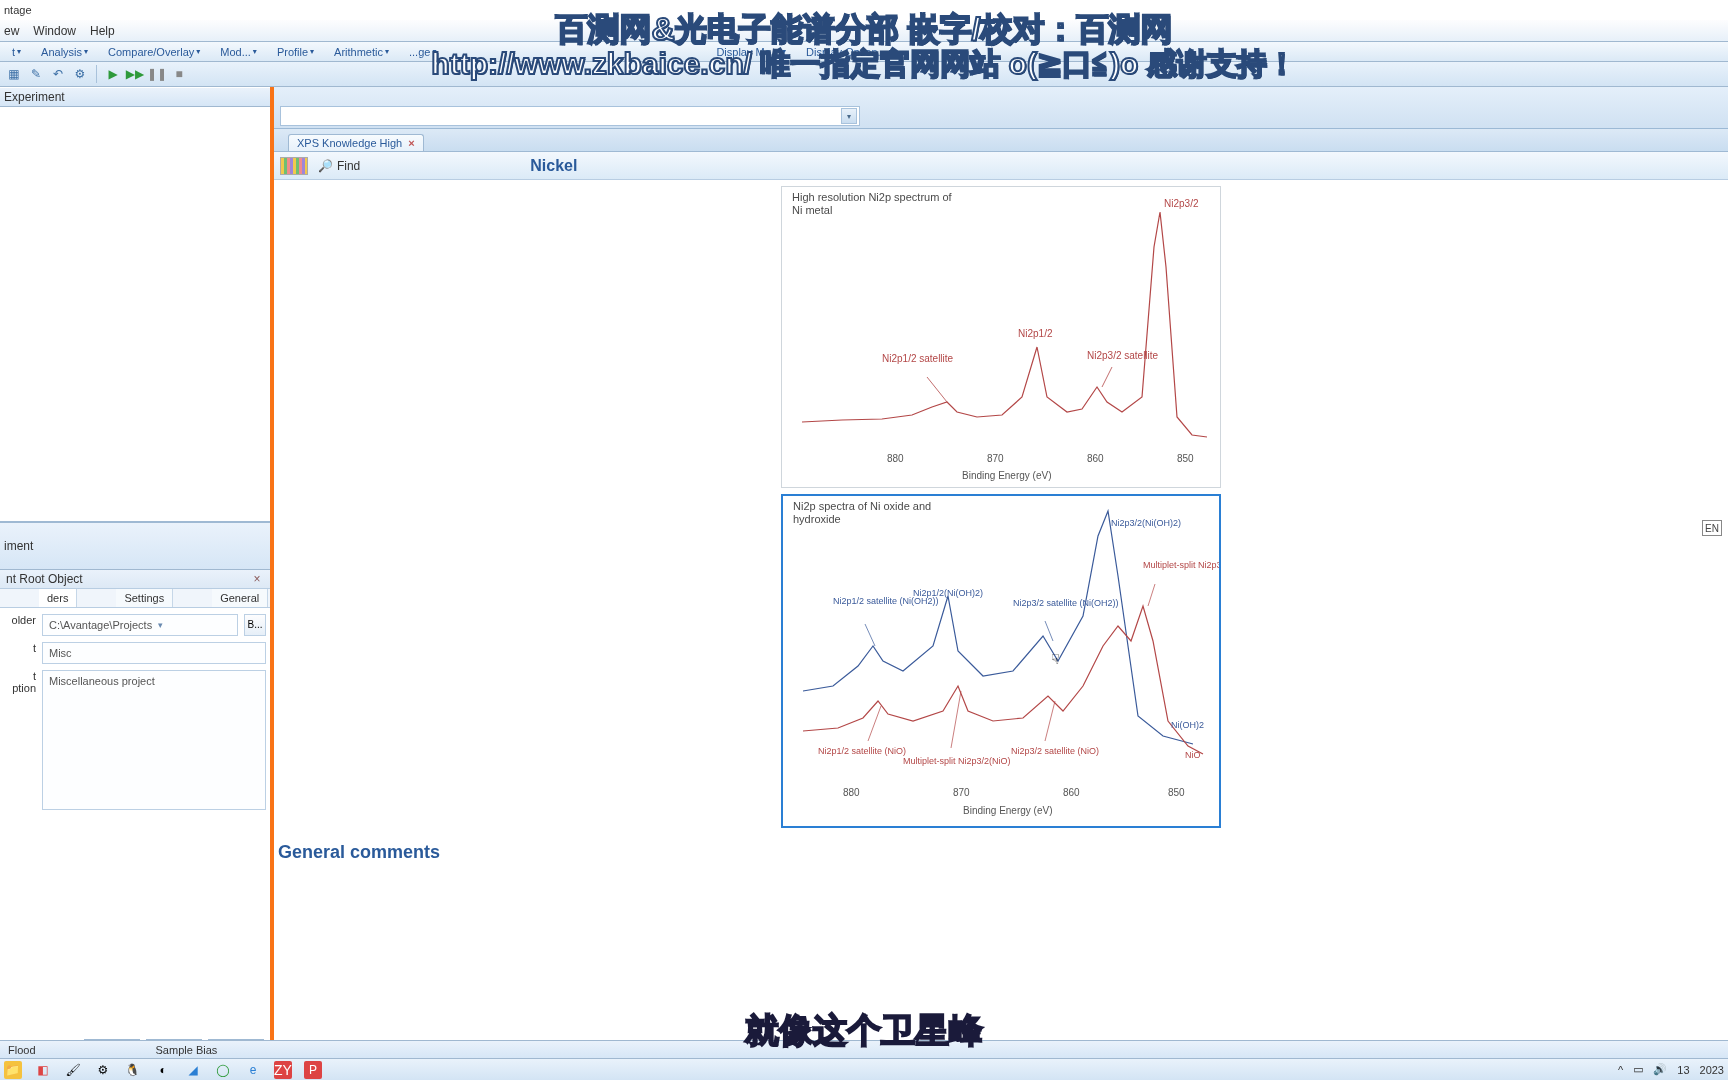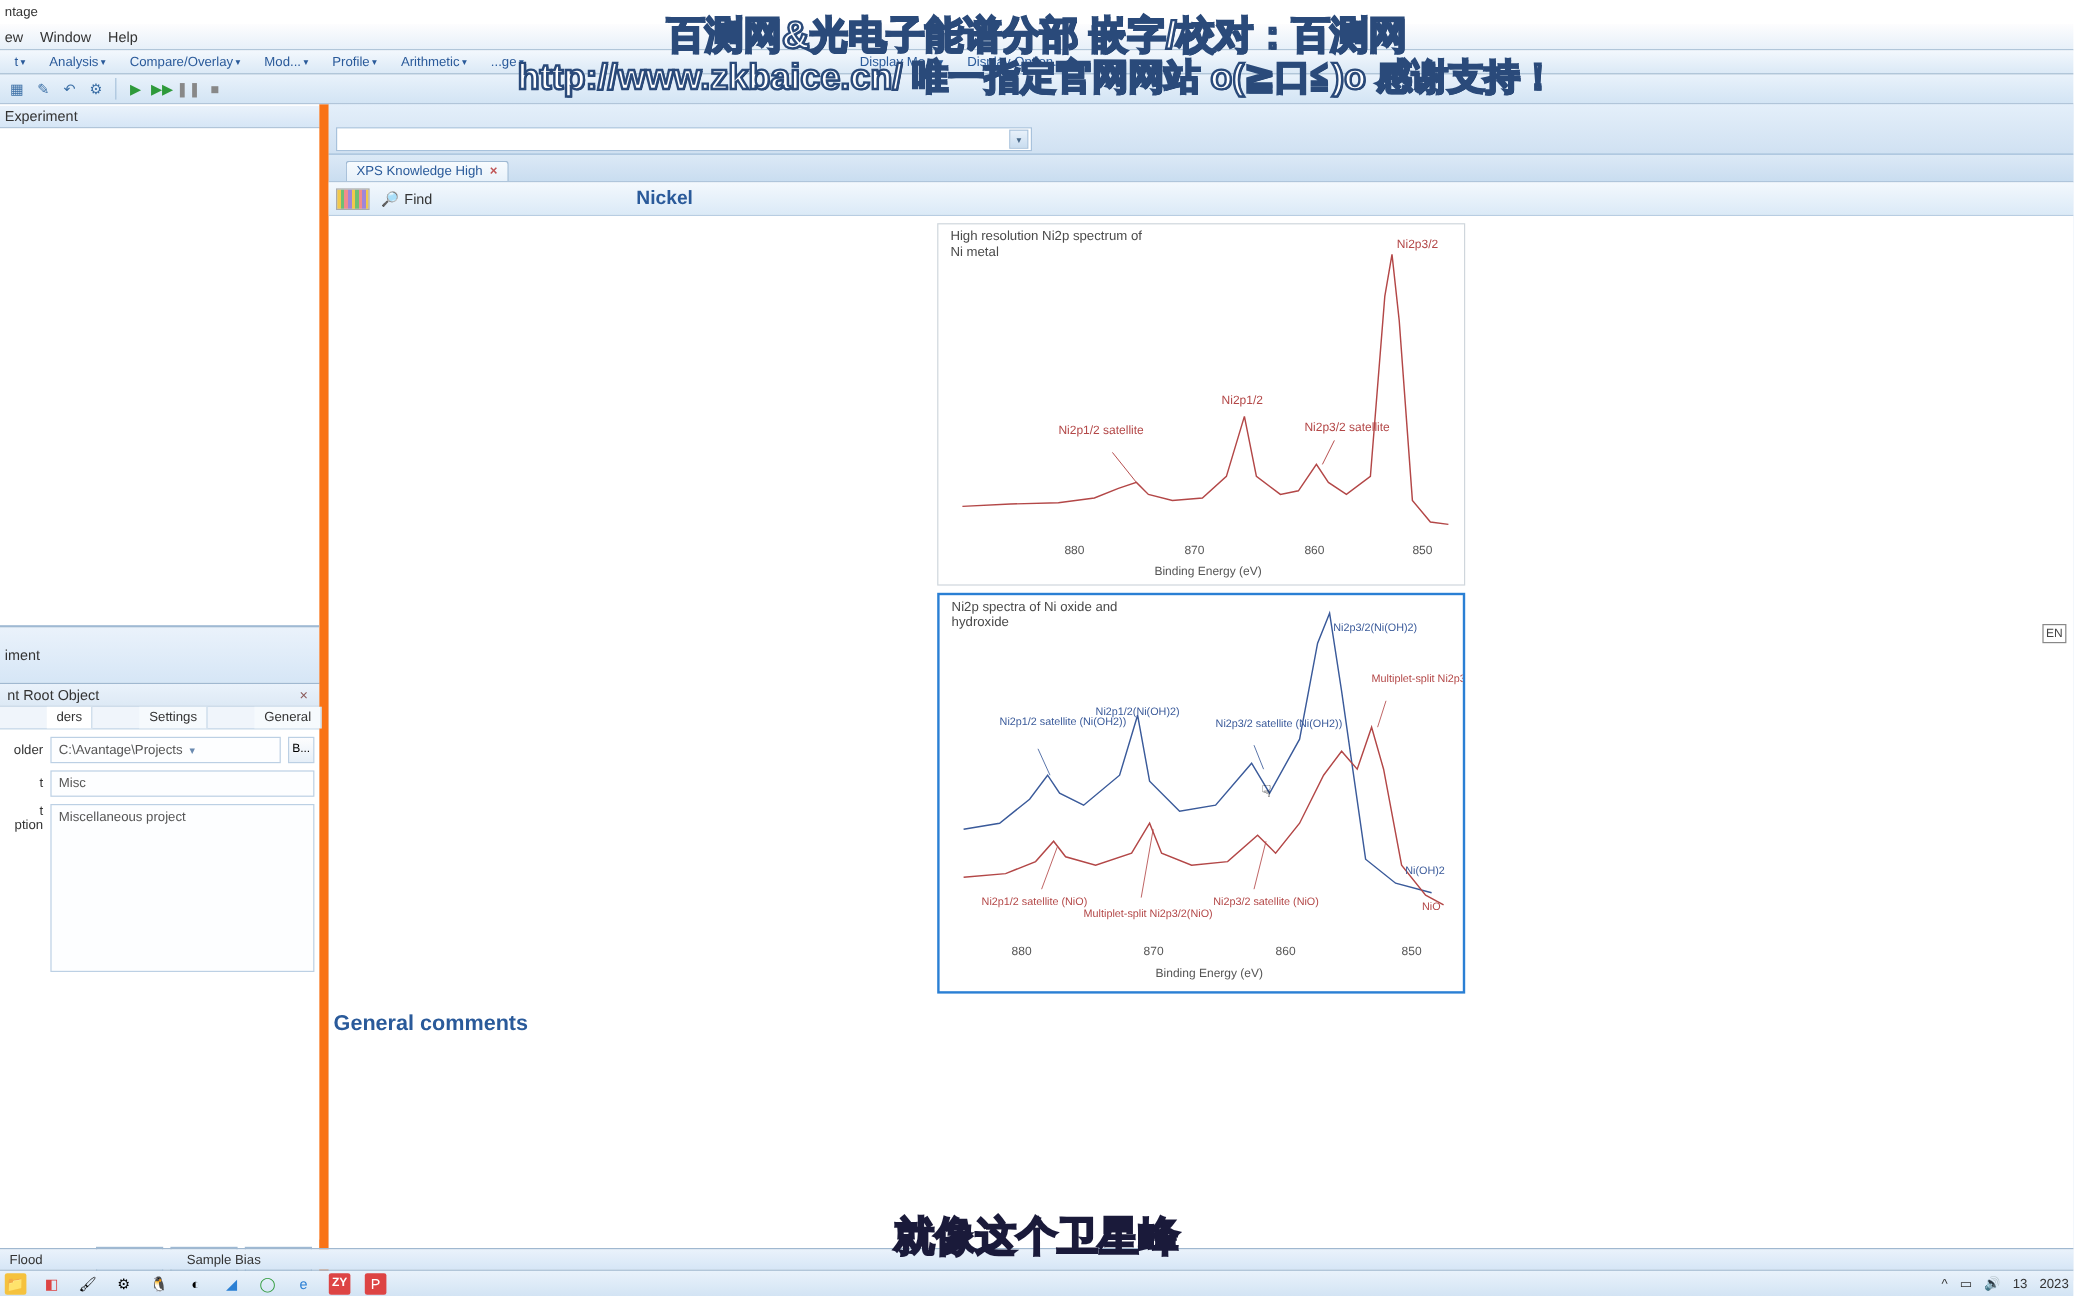--- a/index.html
+++ b/index.html
@@ -12,32 +12,32 @@
 .ribbon { height: 20px; background: linear-gradient(#f3f8fd,#dbe9f6); border-bottom: 1px solid #a0b8d0; display: flex; align-items: center; gap: 4px; padding-left: 4px; position: relative; }
 .ribbon .tab { padding: 2px 8px; font-size: 11px; color: #2a5a9a; display: flex; align-items: center; gap: 2px; }
 .ribbon .tab .caret { font-size: 8px; }
 
 .tool-row { height: 25px; background: linear-gradient(#e9f2fb,#d3e4f4); border-bottom: 1px solid #a0b8d0; display: flex; align-items: center; gap: 6px; padding: 0 6px; }
 .tool-row .icn { width: 16px; height: 16px; display: flex; align-items: center; justify-content: center; color: #3a6ea5; }
 .tool-row .sep { width: 1px; height: 18px; background: #a9c2db; margin: 0 2px; }
 
 .workspace { display: flex; height: 980px; }
 
-.leftcol { width: 274px; display: flex; flex-direction: column; border-right: 8px solid #f97316; }
+.leftcol { width: 274px; display: flex; flex-direction: column; border-right: 4px solid #f97316; }
 .panel-title { background: linear-gradient(#eaf2fb,#d6e6f6); border-bottom: 1px solid #a0b8d0; border-top: 1px solid #fff; padding: 2px 4px; color: #333; font-size: 12px; }
 .exp-area { flex: 1; background: #fff; border-bottom: 2px solid #9fb9d3; }
 
 .imentbar { background: linear-gradient(#eaf2fb,#d6e6f6); border-bottom: 1px solid #a0b8d0; padding: 16px 4px; font-size: 12px; color: #333; }
 .root-header { background: linear-gradient(#eaf2fb,#dde9f5); border-bottom: 1px solid #b8cde2; padding: 2px 6px; display: flex; justify-content: space-between; align-items: center; font-size: 12px; color: #333; }
 .root-header .x { width: 14px; height: 14px; display: flex; align-items: center; justify-content: center; color: #8a5a5a; }
 .tabs-row { display: flex; border-bottom: 1px solid #b8cde2; background: #f0f5fb; }
 .tabs-row .t { padding: 3px 8px; font-size: 11px; border-right: 1px solid #c6d7e8; color: #333; background: #f6fafd; margin-left: 39px; }
 .tabs-row .t.active { background: #fff; }
 .form-area { background: #fff; padding: 6px 4px; flex: 1; }
-.form-row { display: flex; align-items: center; margin-bottom: 6px; gap: 6px; }
+.form-row { display: flex; margin-bottom: 6px; gap: 6px; }
 .form-row label { width: 32px; font-size: 11px; color: #333; text-align: right; }
 .form-row .field { flex: 1; height: 22px; border: 1px solid #bcd0e4; background: #fdfeff; display: flex; align-items: center; padding: 0 6px; font-size: 11px; color: #555; }
 .form-row .combo { display: flex; align-items: center; }
 .form-row .combo .arrow { width: 16px; text-align: center; color: #6a8ab0; font-size: 9px; }
 .form-row .sidebtn { width: 22px; height: 22px; border: 1px solid #bcd0e4; background: linear-gradient(#fdfdfe,#e6eff8); display: flex; align-items: center; justify-content: center; font-size: 10px; }
 .btn-row { display: flex; gap: 6px; justify-content: flex-end; padding: 6px; }
 .btn-row button { width: 56px; height: 22px; border: 1px solid #9fb9d3; background: linear-gradient(#fdfdfe,#e3edf7); font-size: 11px; color: #333; }
 
 .maincol { flex: 1; background: #c9ddf0; display: flex; flex-direction: column; }
 .address-row { height: 42px; background: linear-gradient(#e4effa,#d0e1f2); border-bottom: 1px solid #9cb9d5; display:flex; align-items:flex-end; padding:0 6px 2px; }
@@ -275,21 +275,21 @@
 <div class="taskbar">
   <span class="ticon" style="background:#f5c23e">📁</span>
   <span class="ticon" style="color:#d44">◧</span>
   <span class="ticon">🖌</span>
   <span class="ticon">⚙</span>
   <span class="ticon">🐧</span>
   <span class="ticon">◐</span>
   <span class="ticon" style="color:#2a7fd4">◢</span>
   <span class="ticon" style="color:#2e9a3a">◯</span>
   <span class="ticon" style="color:#2a7fd4">e</span>
-  <span class="ticon" style="background:#d44;color:#fff;font-size:10px;font-weight:bold">ZY</span>
+  <span class="ticon" style="background:#d44;color:#fff;font-size:14px;font-weight:normal">ZY</span>
   <span class="ticon" style="background:#d44;color:#fff">P</span>
   <div class="tray">
     <span>^</span>
     <span>▭</span>
     <span>🔊</span>
     <span>13</span>
     <span>2023</span>
   </div>
 </div>
 

